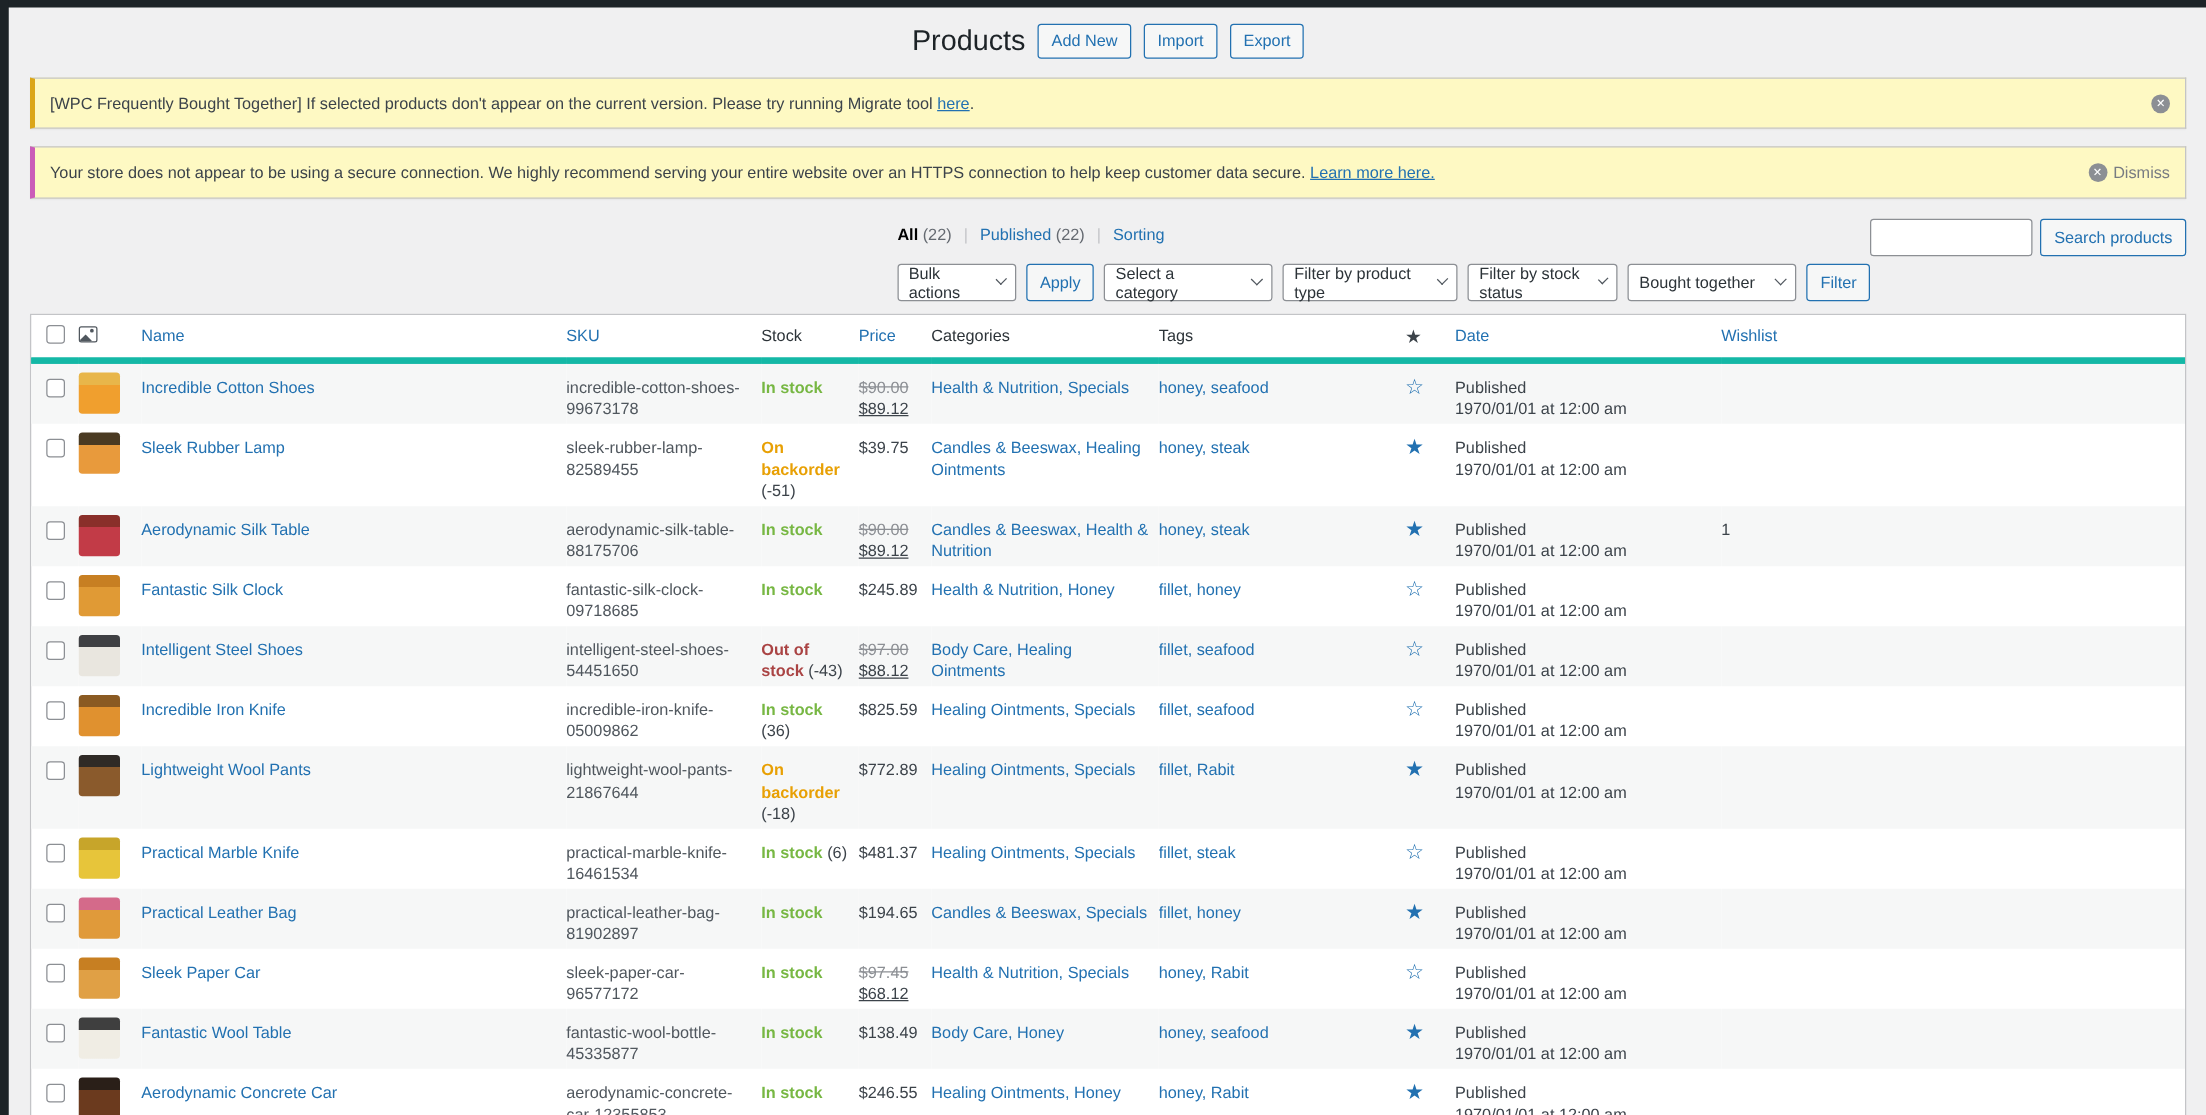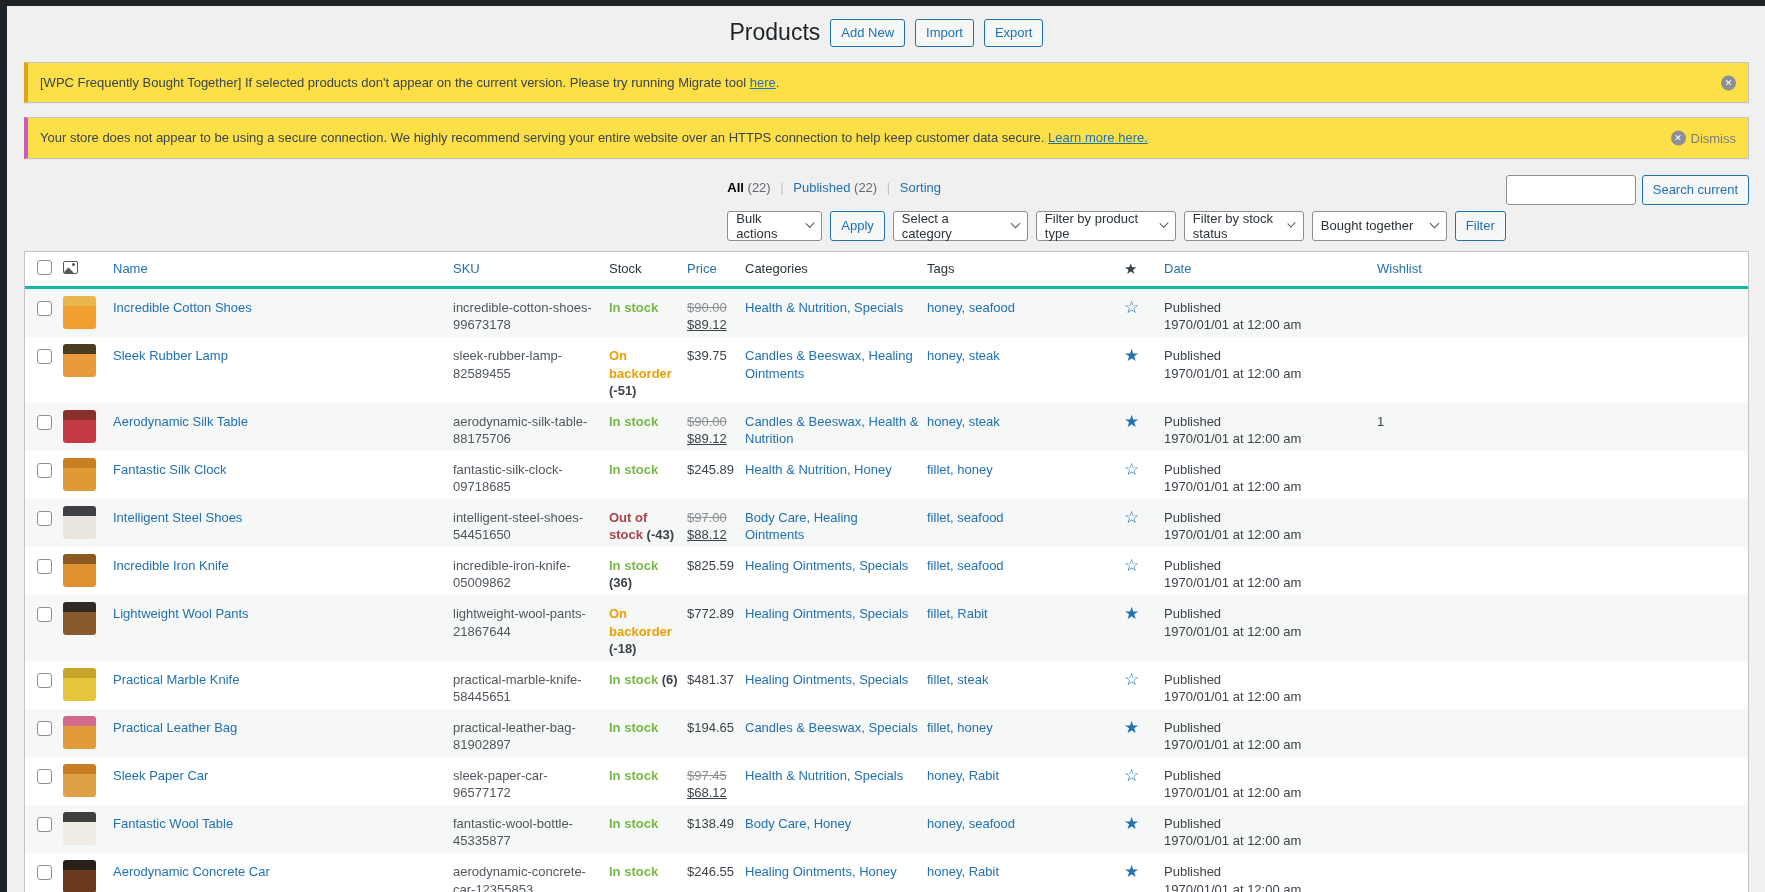--- a/index.html
+++ b/index.html
@@ -18,21 +18,21 @@
   .title-row { display:flex; align-items:center; gap:10px; margin-bottom:14px;justify-content:center; }
   h1.page-title { font-size:23px; font-weight:400; color:#1d2327; line-height:1.3; }
   .title-action {
     display:inline-block; padding:4px 10px; font-size:13px; line-height:1.4;
     border:1px solid #2271b1; border-radius:3px; background:#f6f7f7; color:#2271b1;
     cursor:pointer; text-decoration:none;
   }
 
   
   .notice {
-    position:relative; background:#fde047; border:1px solid #c3c4c7;
+    position:relative; background:#fef9c3; border:1px solid #c3c4c7;
     border-left-width:4px; box-shadow:0 1px 1px rgba(0,0,0,.04);
     padding:10px 40px 10px 12px; margin-bottom:14px;
   }
   .notice p { line-height:1.5; }
   .notice-warning { border-left-color:#dba617; }
   .notice-secure  { border-left-color:#cb5cb8; }
   .notice a { color:#2271b1; text-decoration:underline; cursor:pointer; }
   .dismiss-x {
     position:absolute; right:12px; top:50%; transform:translateY(-50%);
     display:inline-flex; align-items:center; gap:5px; color:#787c82; cursor:pointer; font-size:13px;
@@ -77,21 +77,21 @@
     width:34px; height:26px; text-align:center; border:1px solid #8c8f94; border-radius:3px;
     background:#fff; font-size:13px; color:#2c3338; margin:0 2px;
   }
   .of-text { margin:0 4px; }
 
   
   .table-wrap { margin-top:10px; background:#fff; border:1px solid #c3c4c7; min-height:615px; box-shadow:0 1px 1px rgba(0,0,0,.04); }
   table { width:100%; border-collapse:collapse; table-layout:fixed; }
   thead th {
     text-align:left; font-weight:400; font-size:13px; color:#2c3338;
-    padding:8px 8px 8px 0; border-bottom:3px solid #14b8a6; vertical-align:middle;
+    padding:8px 8px 8px 0; border-bottom:5px solid #14b8a6; vertical-align:middle;
   }
   thead th a { color:#2271b1; text-decoration:none; cursor:pointer; }
   .col-cb   { width:38px; padding-left:12px !important; }
   .col-img  { width:50px; }
   .col-name { width:340px; }
   .col-sku  { width:156px; }
   .col-stock{ width:78px; }
   .col-price{ width:58px; }
   .col-cats { width:182px; }
   .col-tags { width:197px; }
@@ -102,21 +102,21 @@
   tbody td.col-cb { padding-top:12px; }
   tbody tr { height:41px; }
   tbody tr.alt { background:#f6f7f7; }
   .name-link { color:#2271b1; text-decoration:none; font-weight:400; cursor:pointer; }
   .cell-link { color:#2271b1; text-decoration:none; cursor:pointer; }
   .sku-text { color:#50575e; }
   .stock-label { font-weight:700; }
   .st-in   { color:#77b743; }
   .st-back { color:#e8a004; }
   .st-out  { color:#a44; }
-  .stock-detail { color:#3c434a; font-weight:700; }
+  .stock-detail { color:#3c434a; font-weight:400; }
   .price-del { display:block; color:#8c8f94; text-decoration:line-through; }
   .price-ins { display:block; color:#3c434a; text-decoration:underline; }
   .price-normal { display:block; color:#3c434a; }
   .star { font-size:17px; color:#2271b1; cursor:pointer; line-height:1; }
   .head-star { font-size:15px; color:#3c434a; }
   .thumb { width:33px; height:33px; border-radius:3px; margin-top:-3px; }
   .date-status, .date-value { color:#3c434a; }
   .wish-val { color:#3c434a; }
   input[type=checkbox] {
     width:15px; height:15px; border:1px solid #8c8f94; border-radius:3px; background:#fff;
@@ -192,21 +192,21 @@
         <div class="select w-bought">
             <span>Bought together</span>
             <span class="chev"></span>
           </div>
         <button class="btn-secondary">Filter</button>
       </div>
     </div>
     <div class="right-tools">
       <div class="search-row">
         <input class="search-input" type="text" value="" style="">
-        <button class="btn-secondary">Search current</button>
+        <button class="btn-secondary">Search products</button>
       </div>
     </div>
   </div>
 
   <div class="table-wrap">
     <table>
       <thead>
         <tr>
           <th class="col-cb"><input type="checkbox" style=""></th>
           <th class="col-img"><span class="img-icon"></span></th>
@@ -364,21 +364,21 @@
               <div class="date-value">1970/01/01 at 12:00 am</div>
             </td>
             <td class="col-wish"></td>
           </tr>
           <tr>
             <td class="col-cb"><input type="checkbox" style=""></td>
             <td class="col-img">
               <div class="thumb" style="background: linear-gradient(rgb(199, 165, 42) 0px, rgb(199, 165, 42) 30%, rgb(231, 197, 58) 30%);"></div>
             </td>
             <td class="col-name"><a class="name-link">Practical Marble Knife</a></td>
-            <td class="col-sku"><span class="sku-text">practical-marble-knife-58445651</span></td>
+            <td class="col-sku"><span class="sku-text">practical-marble-knife-16461534</span></td>
             <td class="col-stock"><span class="stock-label st-in">In stock</span> <span class="stock-detail">(6)</span></td>
             <td class="col-price">
               <span class="price-normal">$481.37</span>
             </td>
             <td class="col-cats"><a class="cell-link">Healing Ointments, Specials</a></td>
             <td class="col-tags"><a class="cell-link">fillet, steak</a></td>
             <td class="col-star"><span class="star">☆</span></td>
             <td class="col-date">
               <div class="date-status">Published</div>
               <div class="date-value">1970/01/01 at 12:00 am</div>

